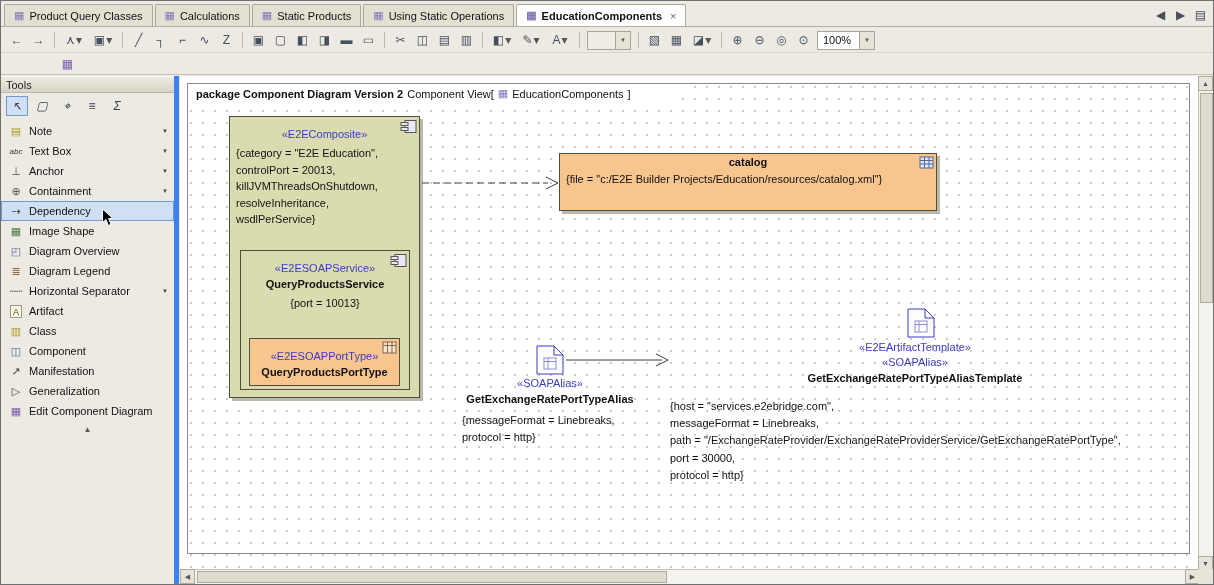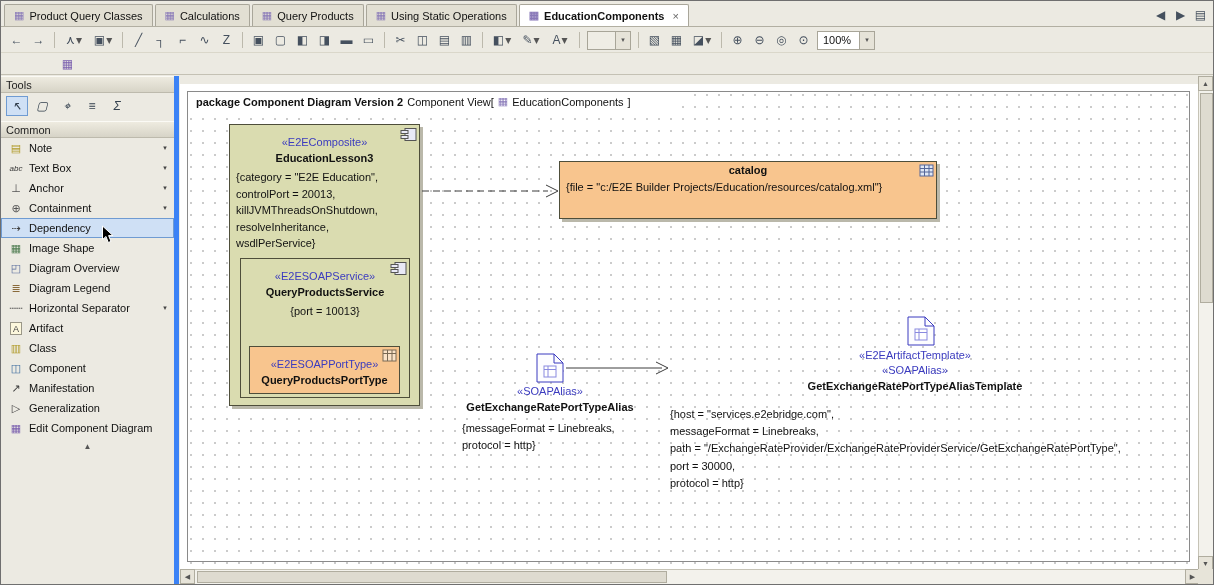--- a/index.html
+++ b/index.html
@@ -58,21 +58,21 @@
                line-height:12px; font-size:9px; color:#444; margin:0 2px;}
   .mi-class{color:#b09a28;} .mi-component{color:#3a6a9e;} .mi-dep{color:#3c3c3c;}
   .mi-gen{color:#3c3c3c;} .mi-edit{color:#7a5fae;}
   .plabel { flex:1; color:#111; white-space:nowrap; overflow:hidden; }
   .caret { font-style:normal; font-size:7px; color:#444; width:10px; text-align:center; flex:none; }
   .pcollapse { height:16px; display:flex; align-items:center; justify-content:center;
                font-size:8px; color:#555; }
   .cursor-svg { position:absolute; left:100px; top:7px; z-index:3; }
 
   
-  .canvas { position:absolute; left:179px; top:83px; width:1020px; height:495px;
+  .canvas { position:absolute; left:179px; top:75px; width:1020px; height:495px;
             background-color:#fff; overflow:hidden;
             background-image:radial-gradient(circle, #cbcbcb 1px, rgba(0,0,0,0) 1.1px);
             background-size:12px 12px; background-position:5px 5px; }
   .frame { position:absolute; left:7px; top:7px; width:1003px; height:471px;
            border:1px solid #8a8a8a; }
   .frame-header { position:absolute; left:8px; top:8px; width:500px; height:19px;
                   background:#fff; display:flex; align-items:center; gap:4px; padding:0 20px 0 8px;
                   clip-path:polygon(0 0, 100% 0, calc(100% - 13px) 100%, 0 100%);
                   filter:drop-shadow(1px 1px 0 #8a8a8a); white-space:nowrap; }
   .fh-bold { font-weight:bold; }
@@ -121,21 +121,21 @@
     <div class="tab">
       <i class="ticon">▦</i>
       <span>Product Query Classes</span>
     </div>
     <div class="tab">
       <i class="ticon">▦</i>
       <span>Calculations</span>
     </div>
     <div class="tab">
       <i class="ticon">▦</i>
-      <span>Query Products</span>
+      <span>Static Products</span>
     </div>
     <div class="tab">
       <i class="ticon">▦</i>
       <span>Using Static Operations</span>
     </div>
     <div class="tab active">
       <i class="ticon">▦</i>
       <span>EducationComponents</span>
       <i class="tclose">×</i>
     </div>
@@ -285,23 +285,20 @@
           <i>⌖</i>
         </span>
       <span class="toolbtn">
           <i>≡</i>
         </span>
       <span class="toolbtn">
           <i>Σ</i>
         </span>
     </div>
 
-    <div class="phead">
-      <span>Common</span>
-    </div>
     <div class="pitem">
       <i class="mi mi-note">▤</i>
       <span class="plabel">Note</span>
       <i class="caret">▾</i>
     </div>
     <div class="pitem">
       <i class="mi mi-text">abc</i>
       <span class="plabel">Text Box</span>
       <i class="caret">▾</i>
     </div>
@@ -379,21 +376,20 @@
       <span>]</span>
     </div>
 
     <div class="uml green shadowed box-composite">
       <svg class="cicon" width="17" height="15" viewBox="0 0 17 15">
         <rect x="5" y="1.5" width="11" height="12" fill="#e9e9f6" stroke="#555"></rect>
         <rect x="1" y="3.5" width="7" height="3" fill="#e9e9f6" stroke="#555"></rect>
         <rect x="1" y="8.5" width="7" height="3" fill="#e9e9f6" stroke="#555"></rect>
       </svg>
       <div class="stereo">«E2EComposite»</div>
-      <div class="bname">EducationLesson3</div>
       <div class="props">{category = "E2E Education",
 controlPort = 20013,
 killJVMThreadsOnShutdown,
 resolveInheritance,
 wsdlPerService}</div>
     </div>
 
     <div class="uml green box-service">
       <svg class="cicon" width="17" height="15" viewBox="0 0 17 15">
         <rect x="5" y="1.5" width="11" height="12" fill="#e9e9f6" stroke="#555"></rect>

